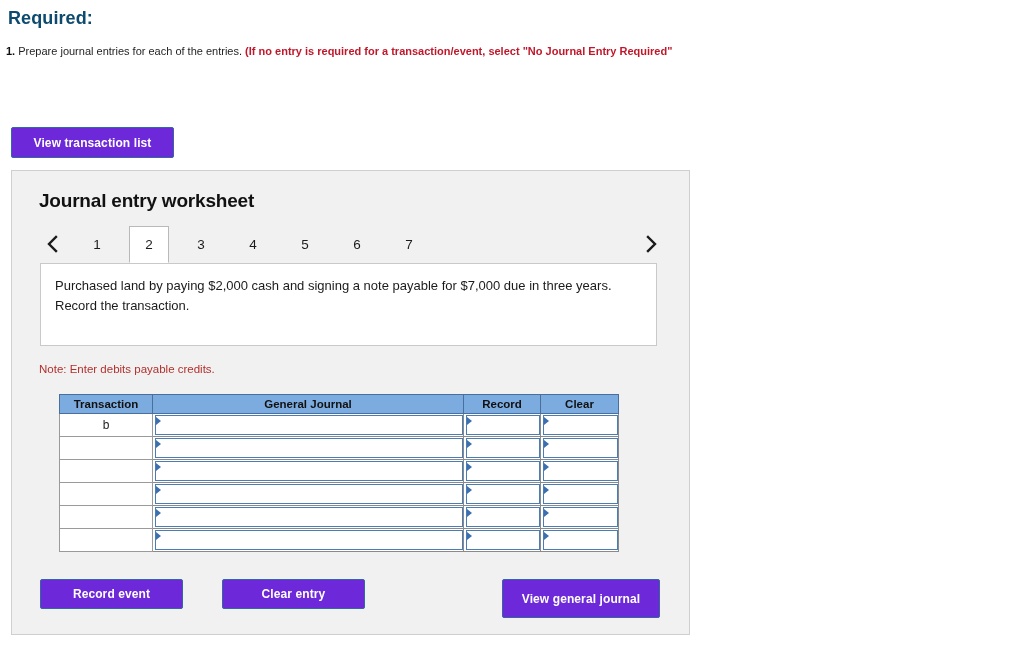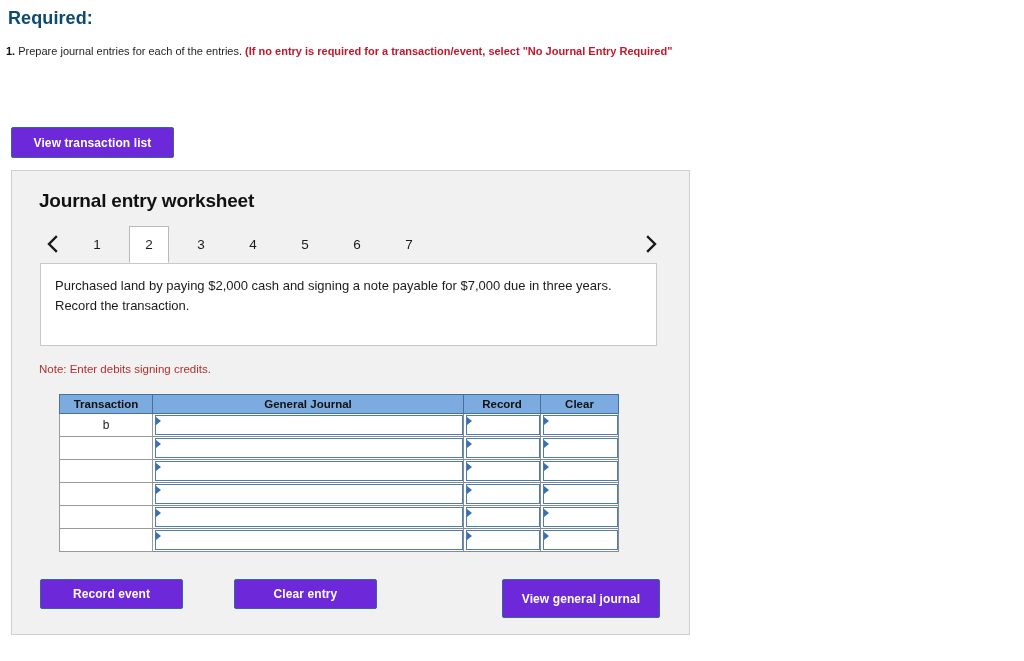--- a/index.html
+++ b/index.html
@@ -250,21 +250,20 @@
     top: 408px;
     width: 143px;
     height: 30px;
   }
   .btn-clear {
     position: absolute;
     left: 210px;
     top: 408px;
     width: 143px;
     height: 30px;
-    margin-left: 12px;
   }
   .btn-viewgj {
     position: absolute;
     left: 490px;
     top: 408px;
     width: 158px;
     height: 39px;
   }
 </style>
 </head>
@@ -302,21 +301,21 @@
     <div class="tab" style="left:201px;">4</div>
     <div class="tab" style="left:253px;">5</div>
     <div class="tab" style="left:305px;">6</div>
     <div class="tab" style="left:357px;">7</div>
   </div>
 
   <div class="descbox">
     <p>Purchased land by paying $2,000 cash and signing a note payable for $7,000 due in three years. Record the transaction.</p>
   </div>
 
-  <div class="note">Note: Enter debits signing credits.</div>
+  <div class="note">Note: Enter debits payable credits.</div>
 
   <table class="jtable">
     <colgroup>
       <col class="col-tx">
         <col class="col-gj">
         <col class="col-deb">
         <col class="col-cre">
     </colgroup>
     <thead>
       <tr>

